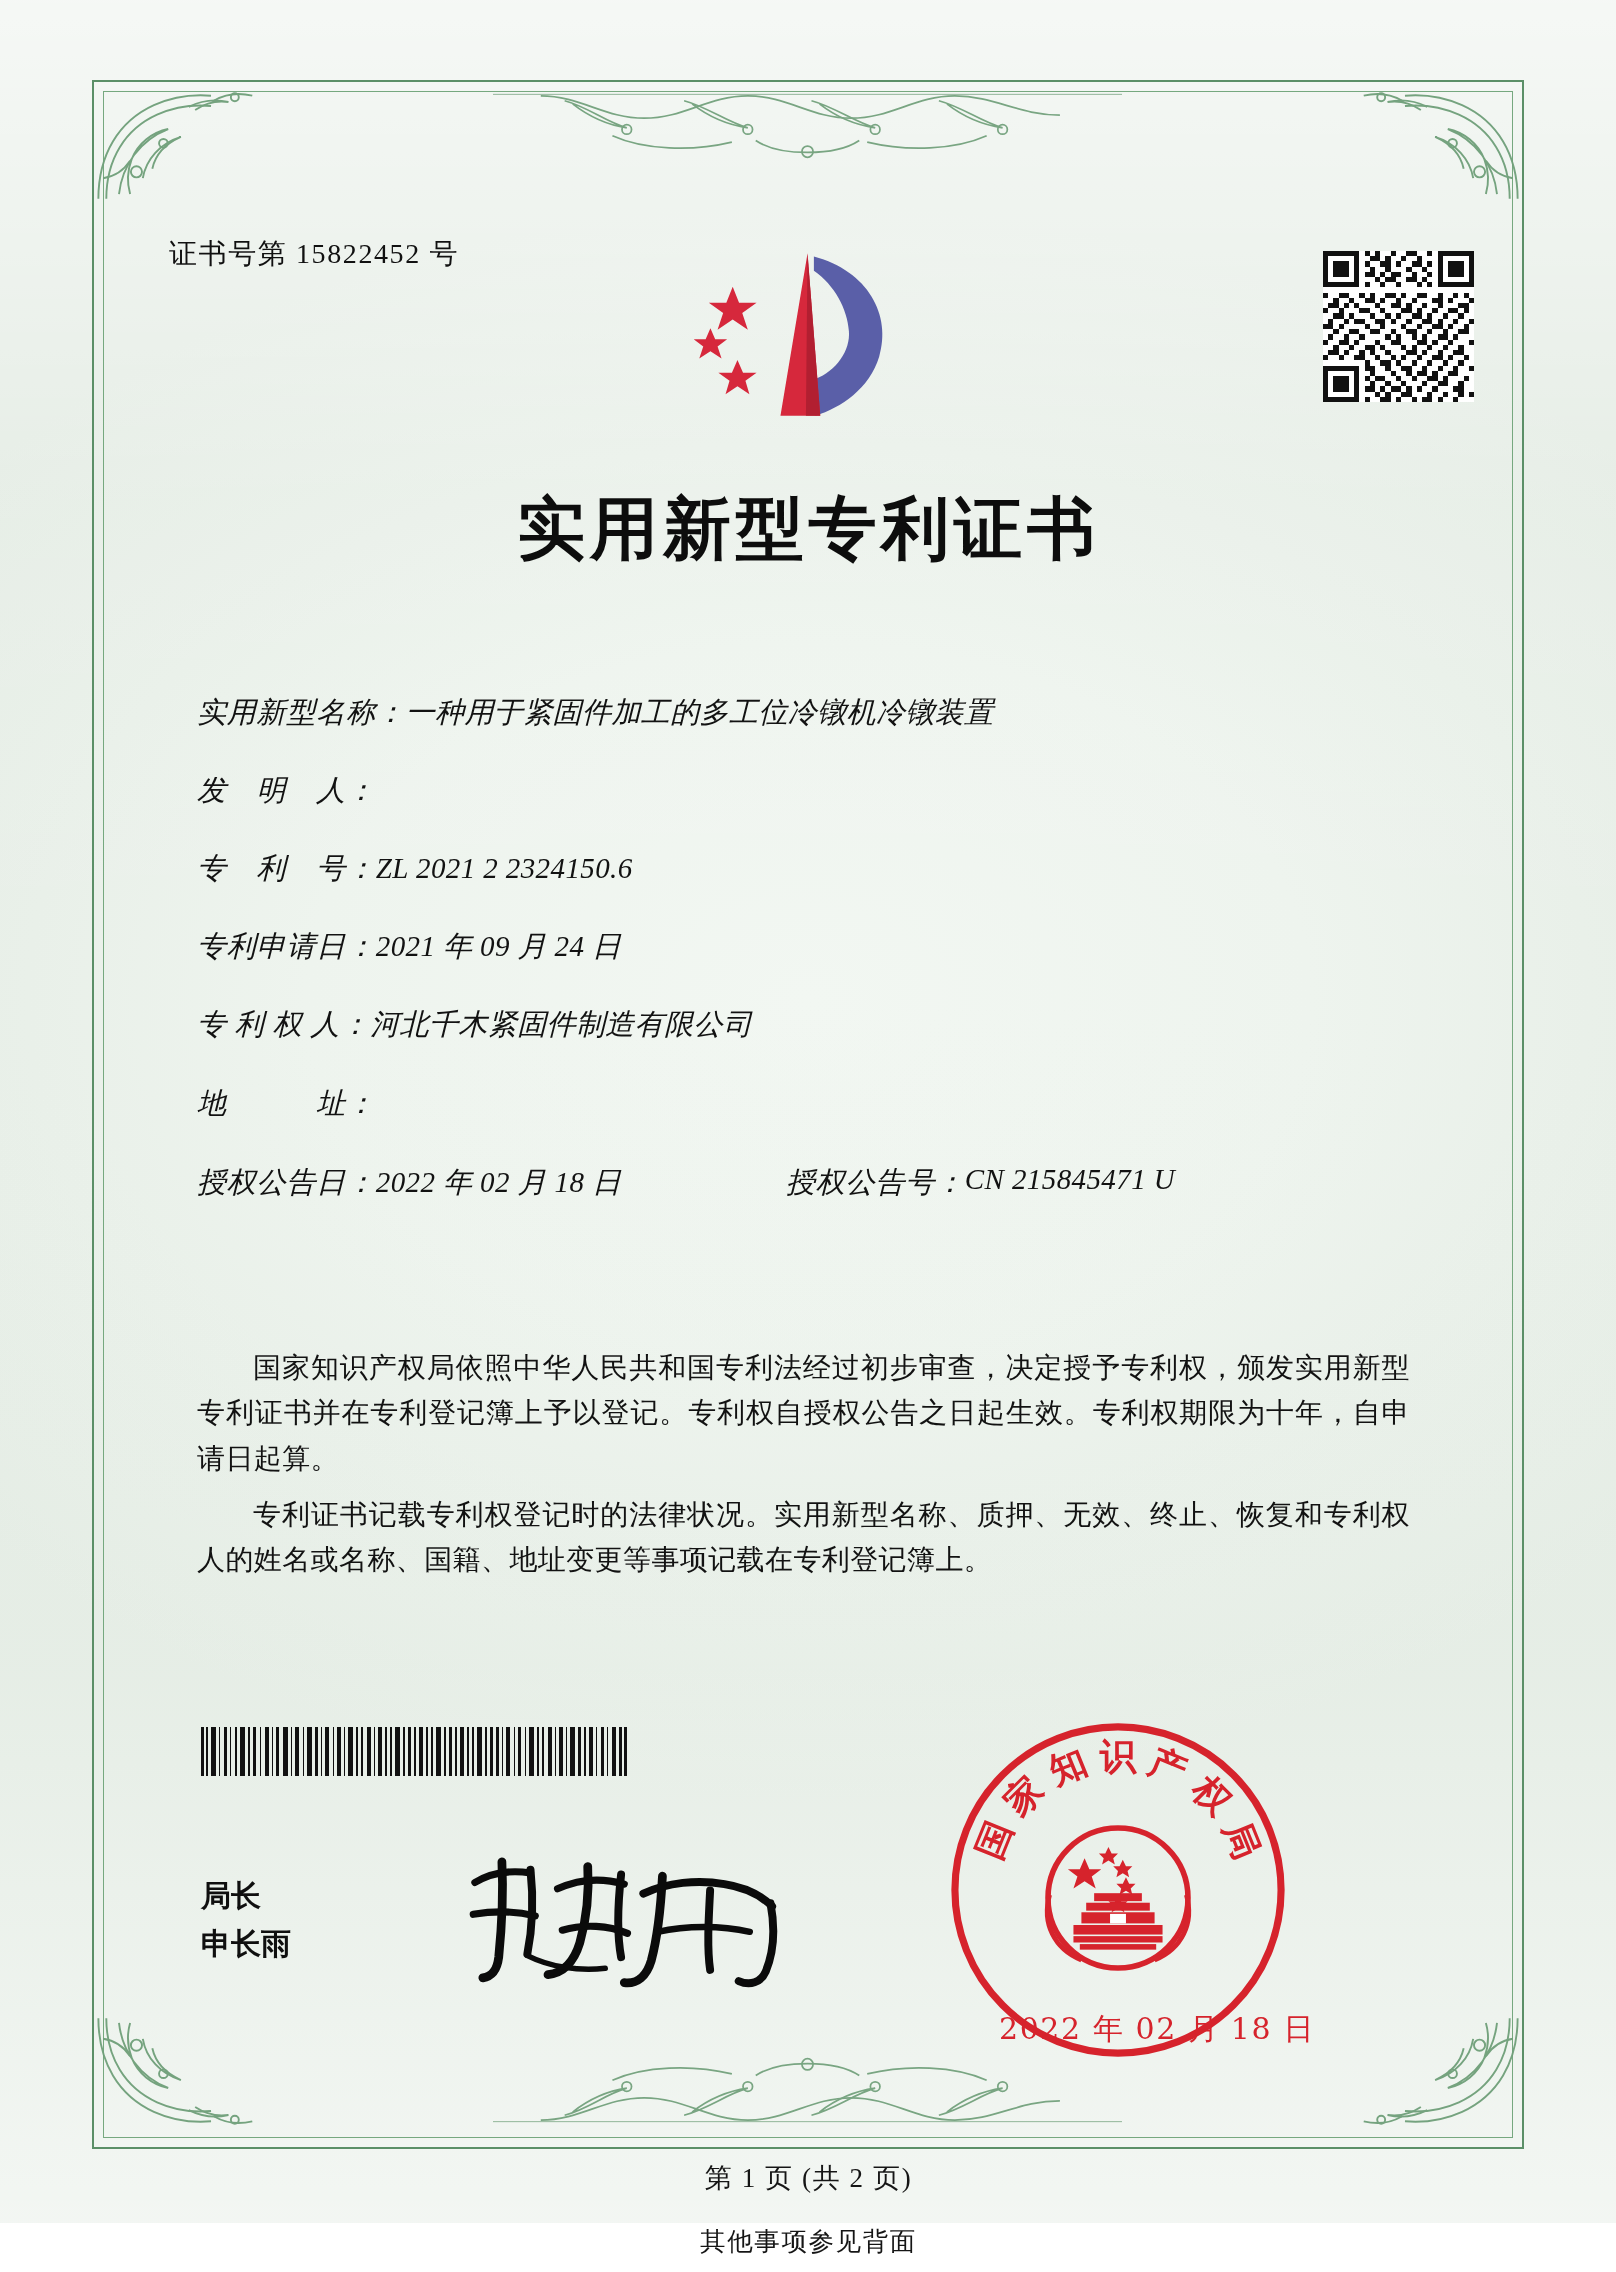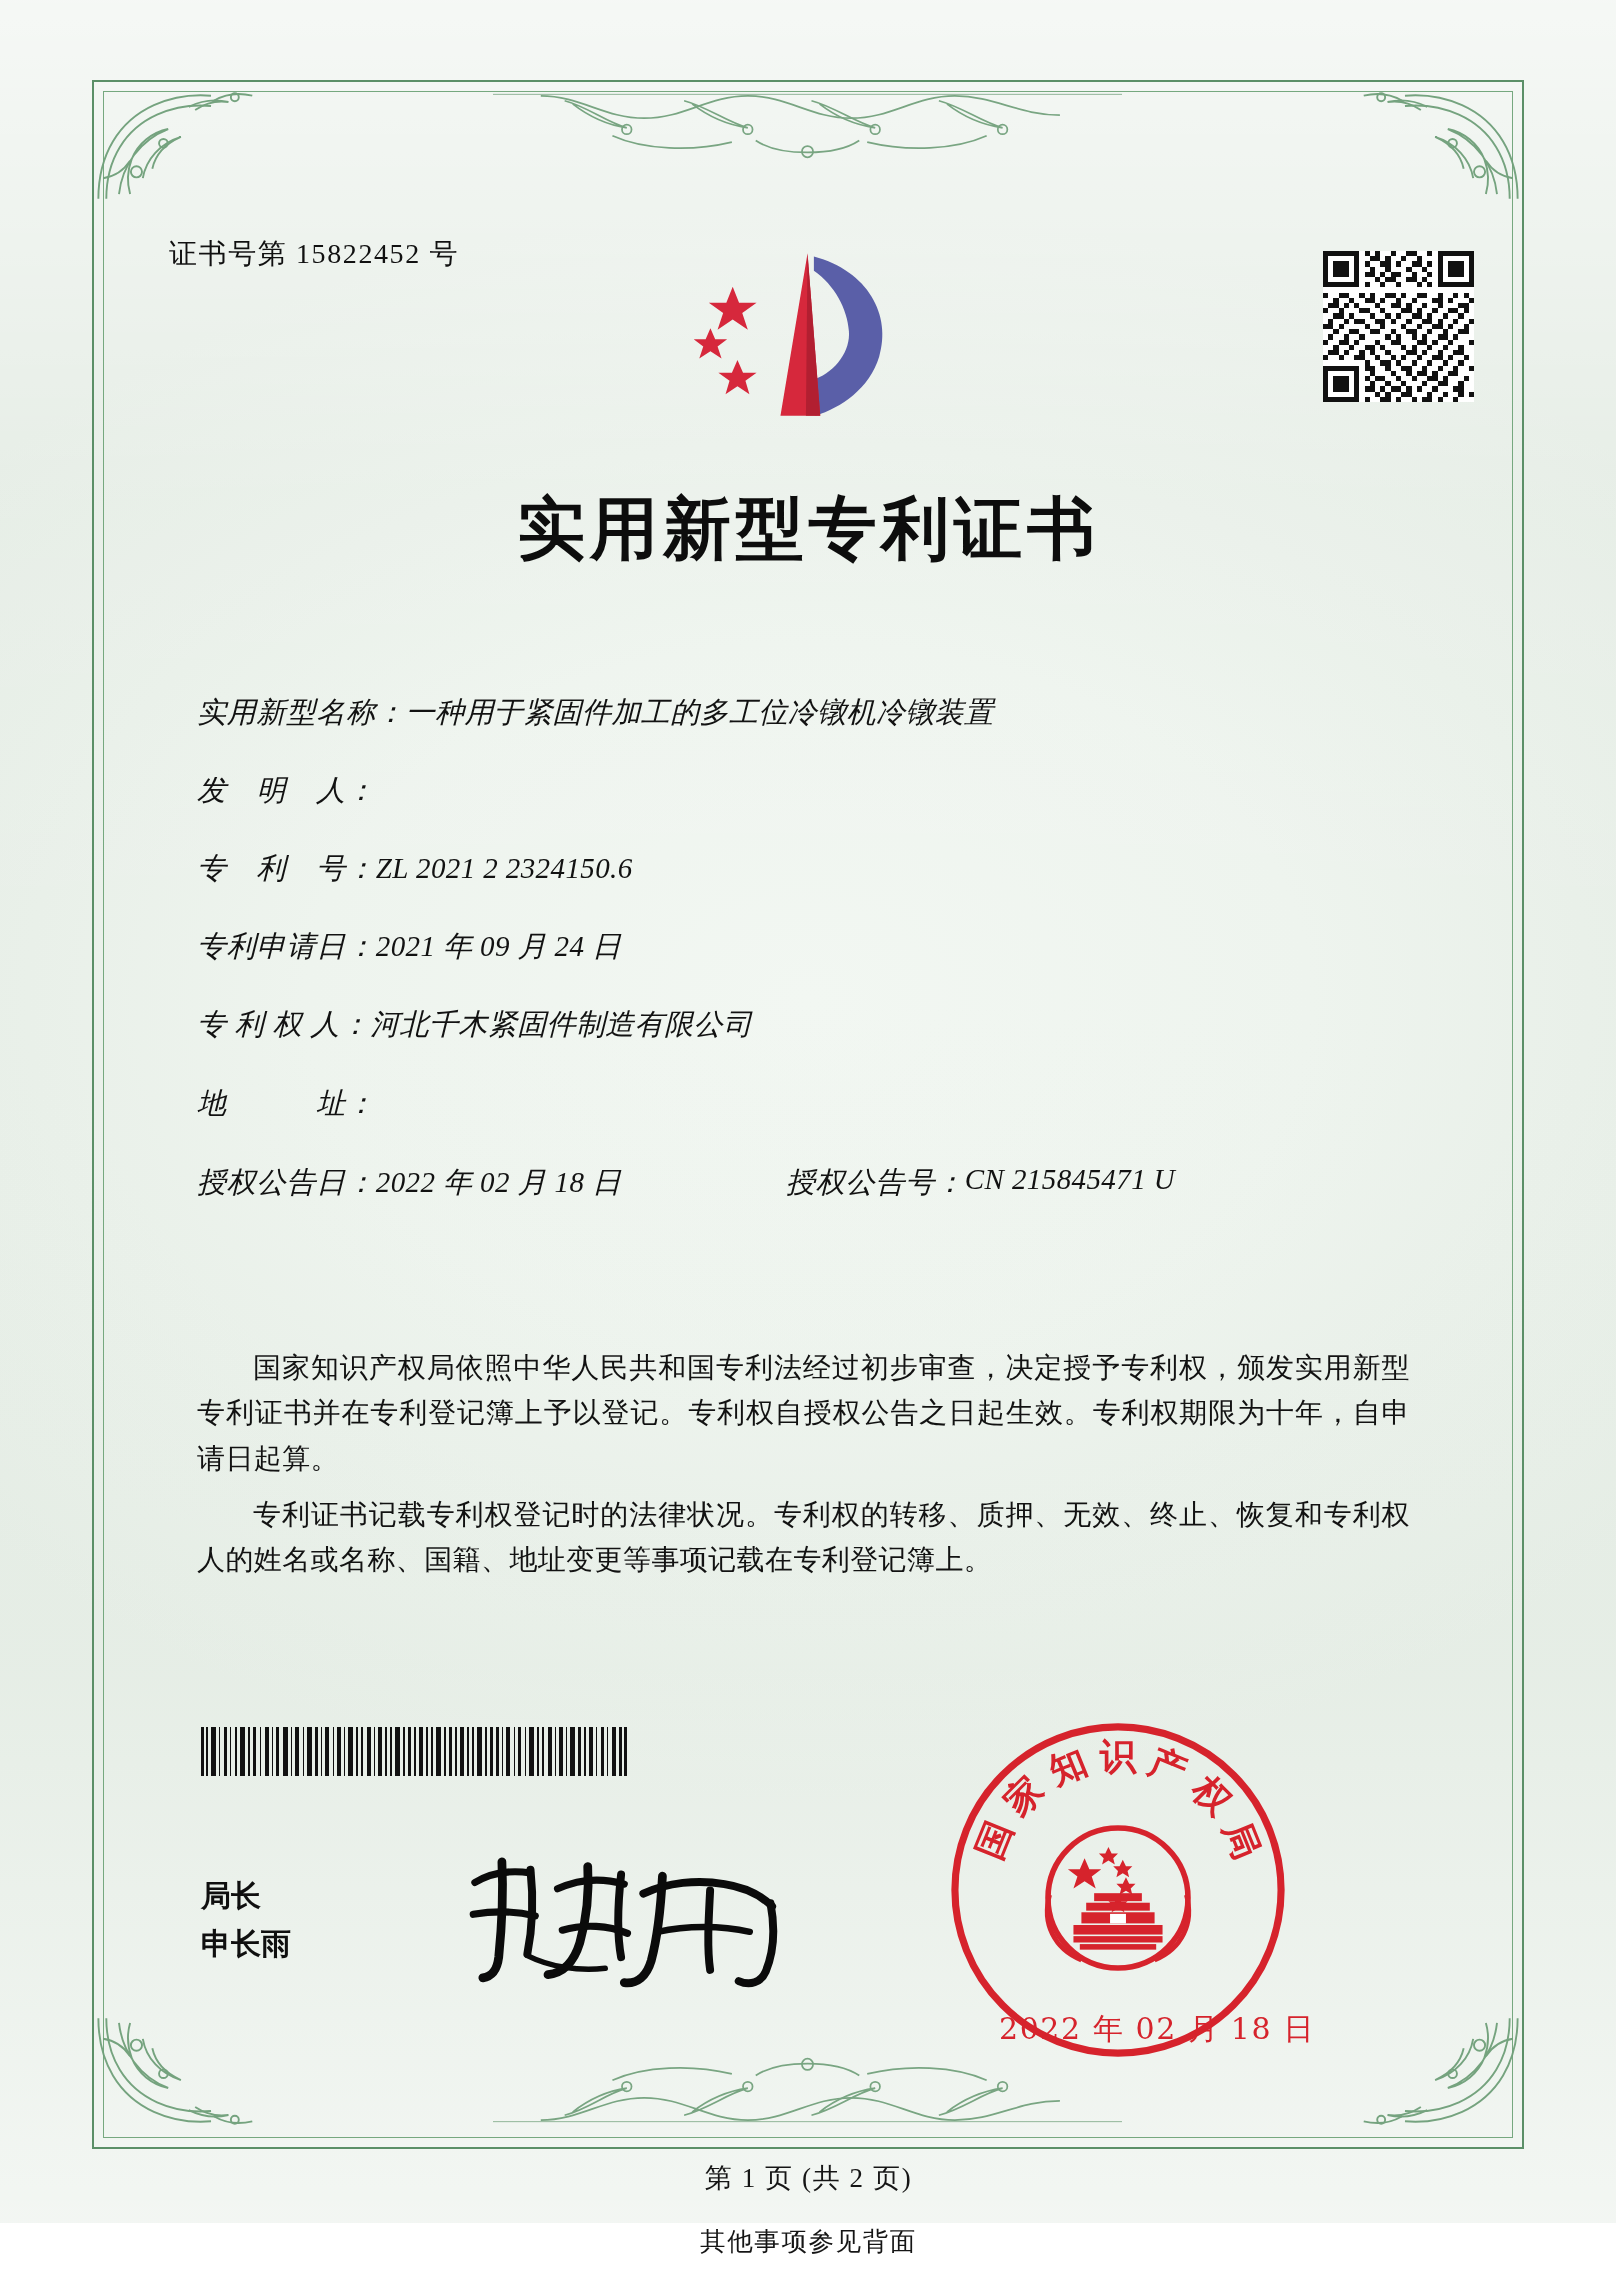--- a/index.html
+++ b/index.html
@@ -630,21 +630,21 @@
       </span>
       <span class="pair-right">
         <span class="f-label">授权公告号：</span>
         <span class="f-value">CN 215845471 U</span>
       </span>
     </div>
   </div>
 
   <div class="paras">
     <p>国家知识产权局依照中华人民共和国专利法经过初步审查，决定授予专利权，颁发实用新型专利证书并在专利登记簿上予以登记。专利权自授权公告之日起生效。专利权期限为十年，自申请日起算。</p>
-    <p>专利证书记载专利权登记时的法律状况。专利权的转移、质押、无效、终止、恢复和专利权人的姓名或名称、国籍、地址变更等事项记载在专利登记簿上。</p>
+    <p>专利证书记载专利权登记时的法律状况。实用新型名称、质押、无效、终止、恢复和专利权人的姓名或名称、国籍、地址变更等事项记载在专利登记簿上。</p>
   </div>
 
   <div class="barcode">
     <svg viewBox="0 0 540 62" shape-rendering="crispEdges">
       <rect width="540" height="62" fill="none"></rect>
       <g fill="#111111">
         <rect x="0" y="0" width="4" height="62"></rect>
           <rect x="7" y="0" width="2" height="62"></rect>
         <rect x="13" y="0" width="6" height="62"></rect>
           <rect x="23" y="0" width="2" height="62"></rect>

